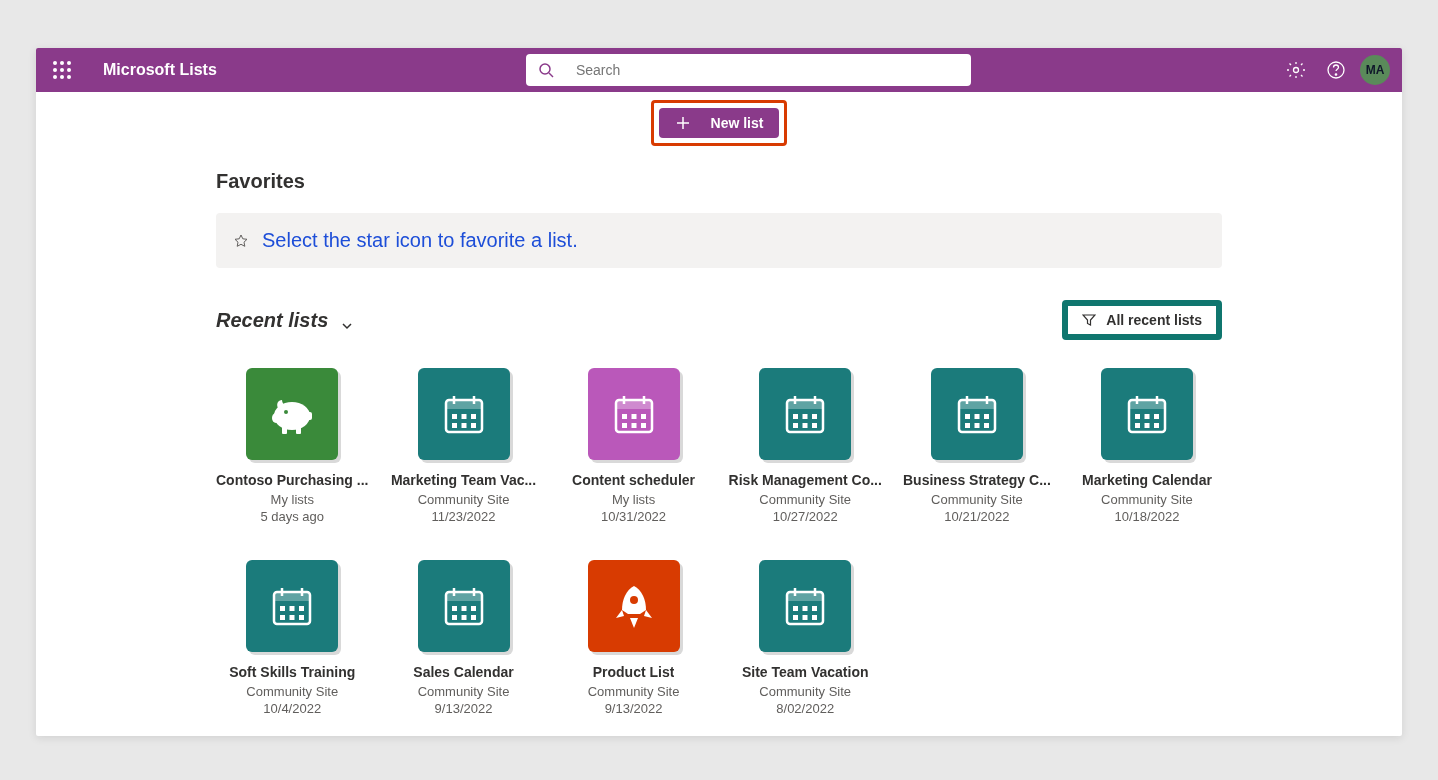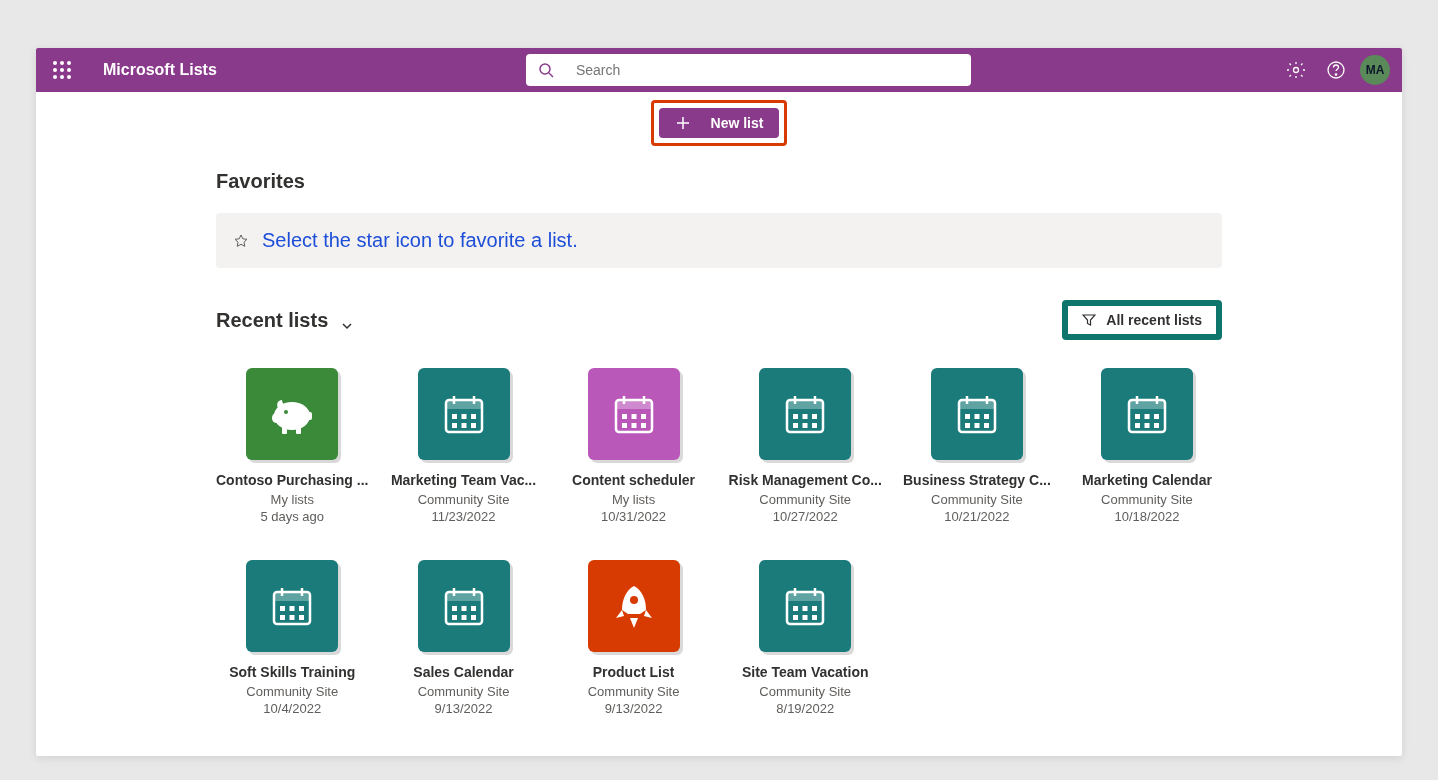--- a/index.html
+++ b/index.html
@@ -118,21 +118,21 @@
       border-radius: 4px;
       padding: 7px 16px;
       font-size: 14px;
       font-weight: 600;
       display: flex;
       align-items: flex-start;
       gap: 20px;
       cursor: pointer;
     }
     .main-area {
-      padding: 0 180px 40px 180px;
+      padding: 0 180px 20px 180px;
     }
     .favorites-title {
       font-size: 20px;
       font-weight: 700;
       color: #323130;
       margin-top: 16px;
       margin-bottom: 20px;
     }
     .favorites-hint {
       background: #f3f2f1;
@@ -151,20 +151,21 @@
       display: flex;
       align-items: center;
       justify-content: space-between;
       margin-bottom: 28px;
     }
     .recent-title-wrap {
       display: flex;
       align-items: flex-end;
       gap: 13px;
       cursor: pointer;
+      font-style: italic;
     }
     .recent-title {
       font-size: 20px;
       font-weight: 700;
       color: #323130;
     }
     .filter-btn {
       border: 6px solid #0f766e;
       background: white;
       border-radius: 4px;
@@ -478,18 +479,18 @@
                 <rect x="12" y="24" width="5" height="5" fill="white"></rect>
                 <rect x="21.5" y="24" width="5" height="5" fill="white"></rect>
                 <rect x="31" y="24" width="5" height="5" fill="white"></rect>
                 <rect x="12" y="33" width="5" height="5" fill="white"></rect>
                 <rect x="21.5" y="33" width="5" height="5" fill="white"></rect>
                 <rect x="31" y="33" width="5" height="5" fill="white"></rect>
               </svg>
             </div>
             <div class="list-title">Site Team Vacation</div>
             <div class="list-location">Community Site</div>
-            <div class="list-date">8/19/2022</div>
+            <div class="list-date">8/02/2022</div>
           </div>
         </div>
     </div>
   </div>
 </div>
 
 </body></html>

